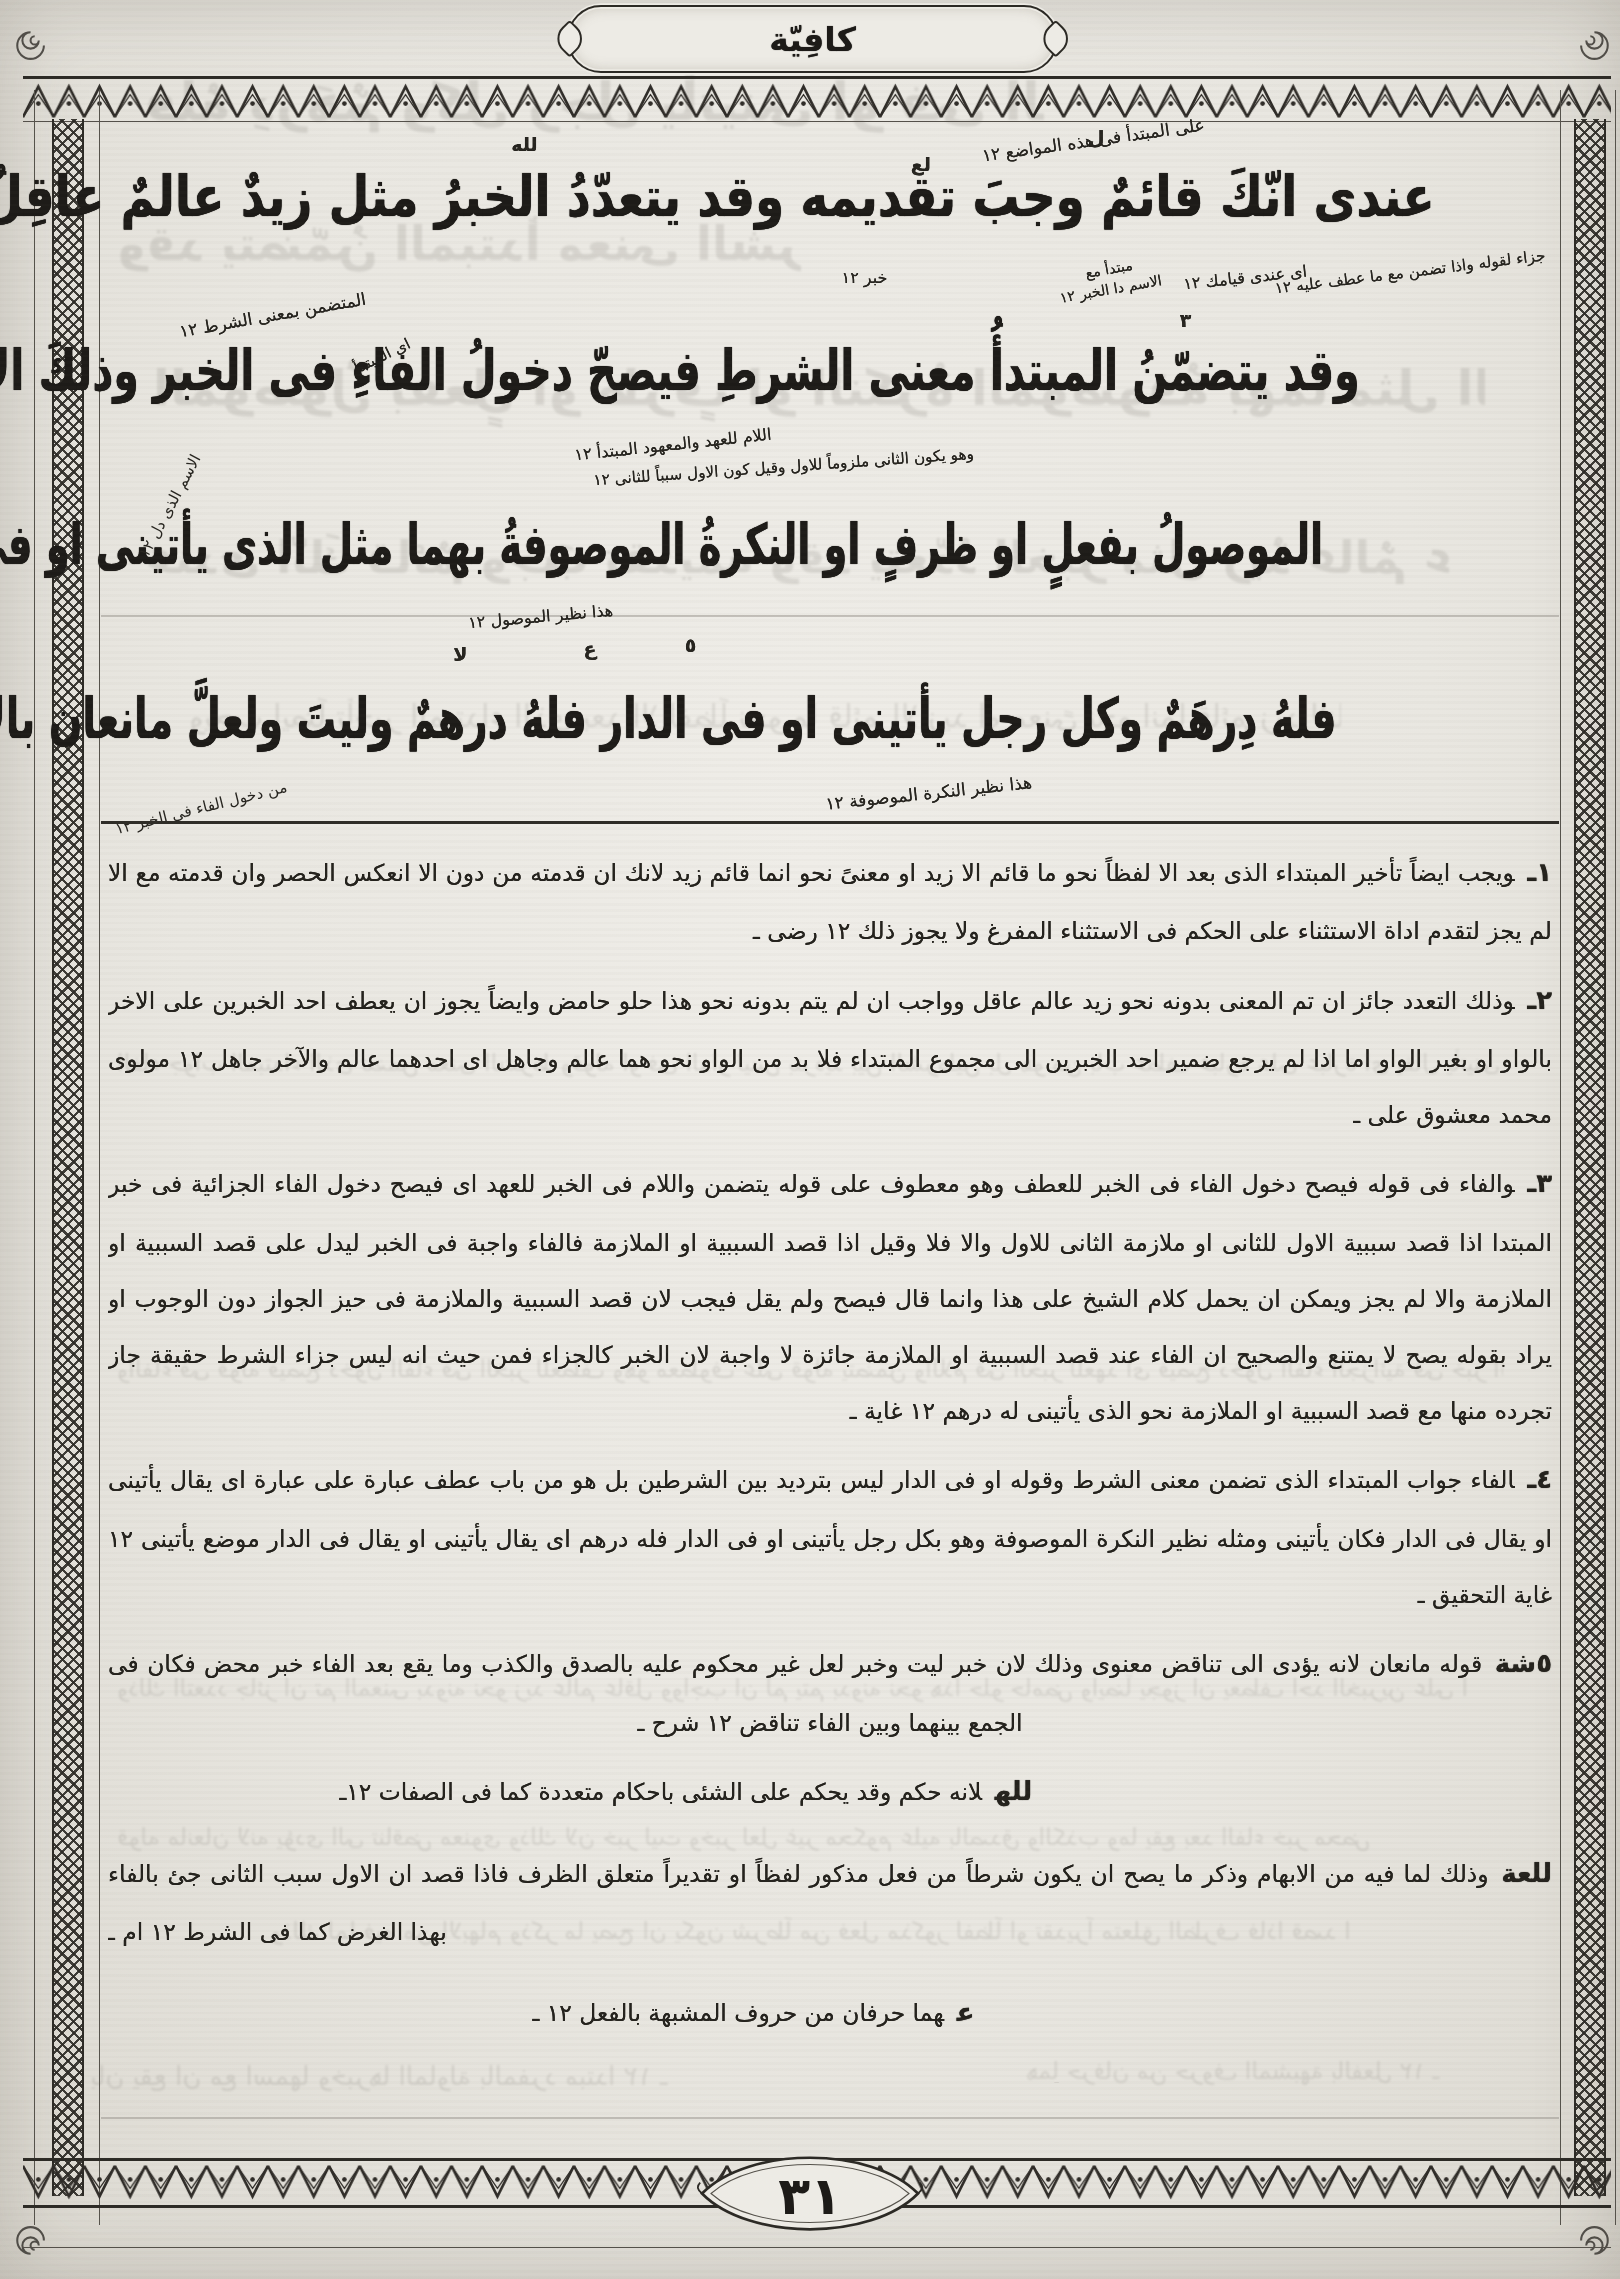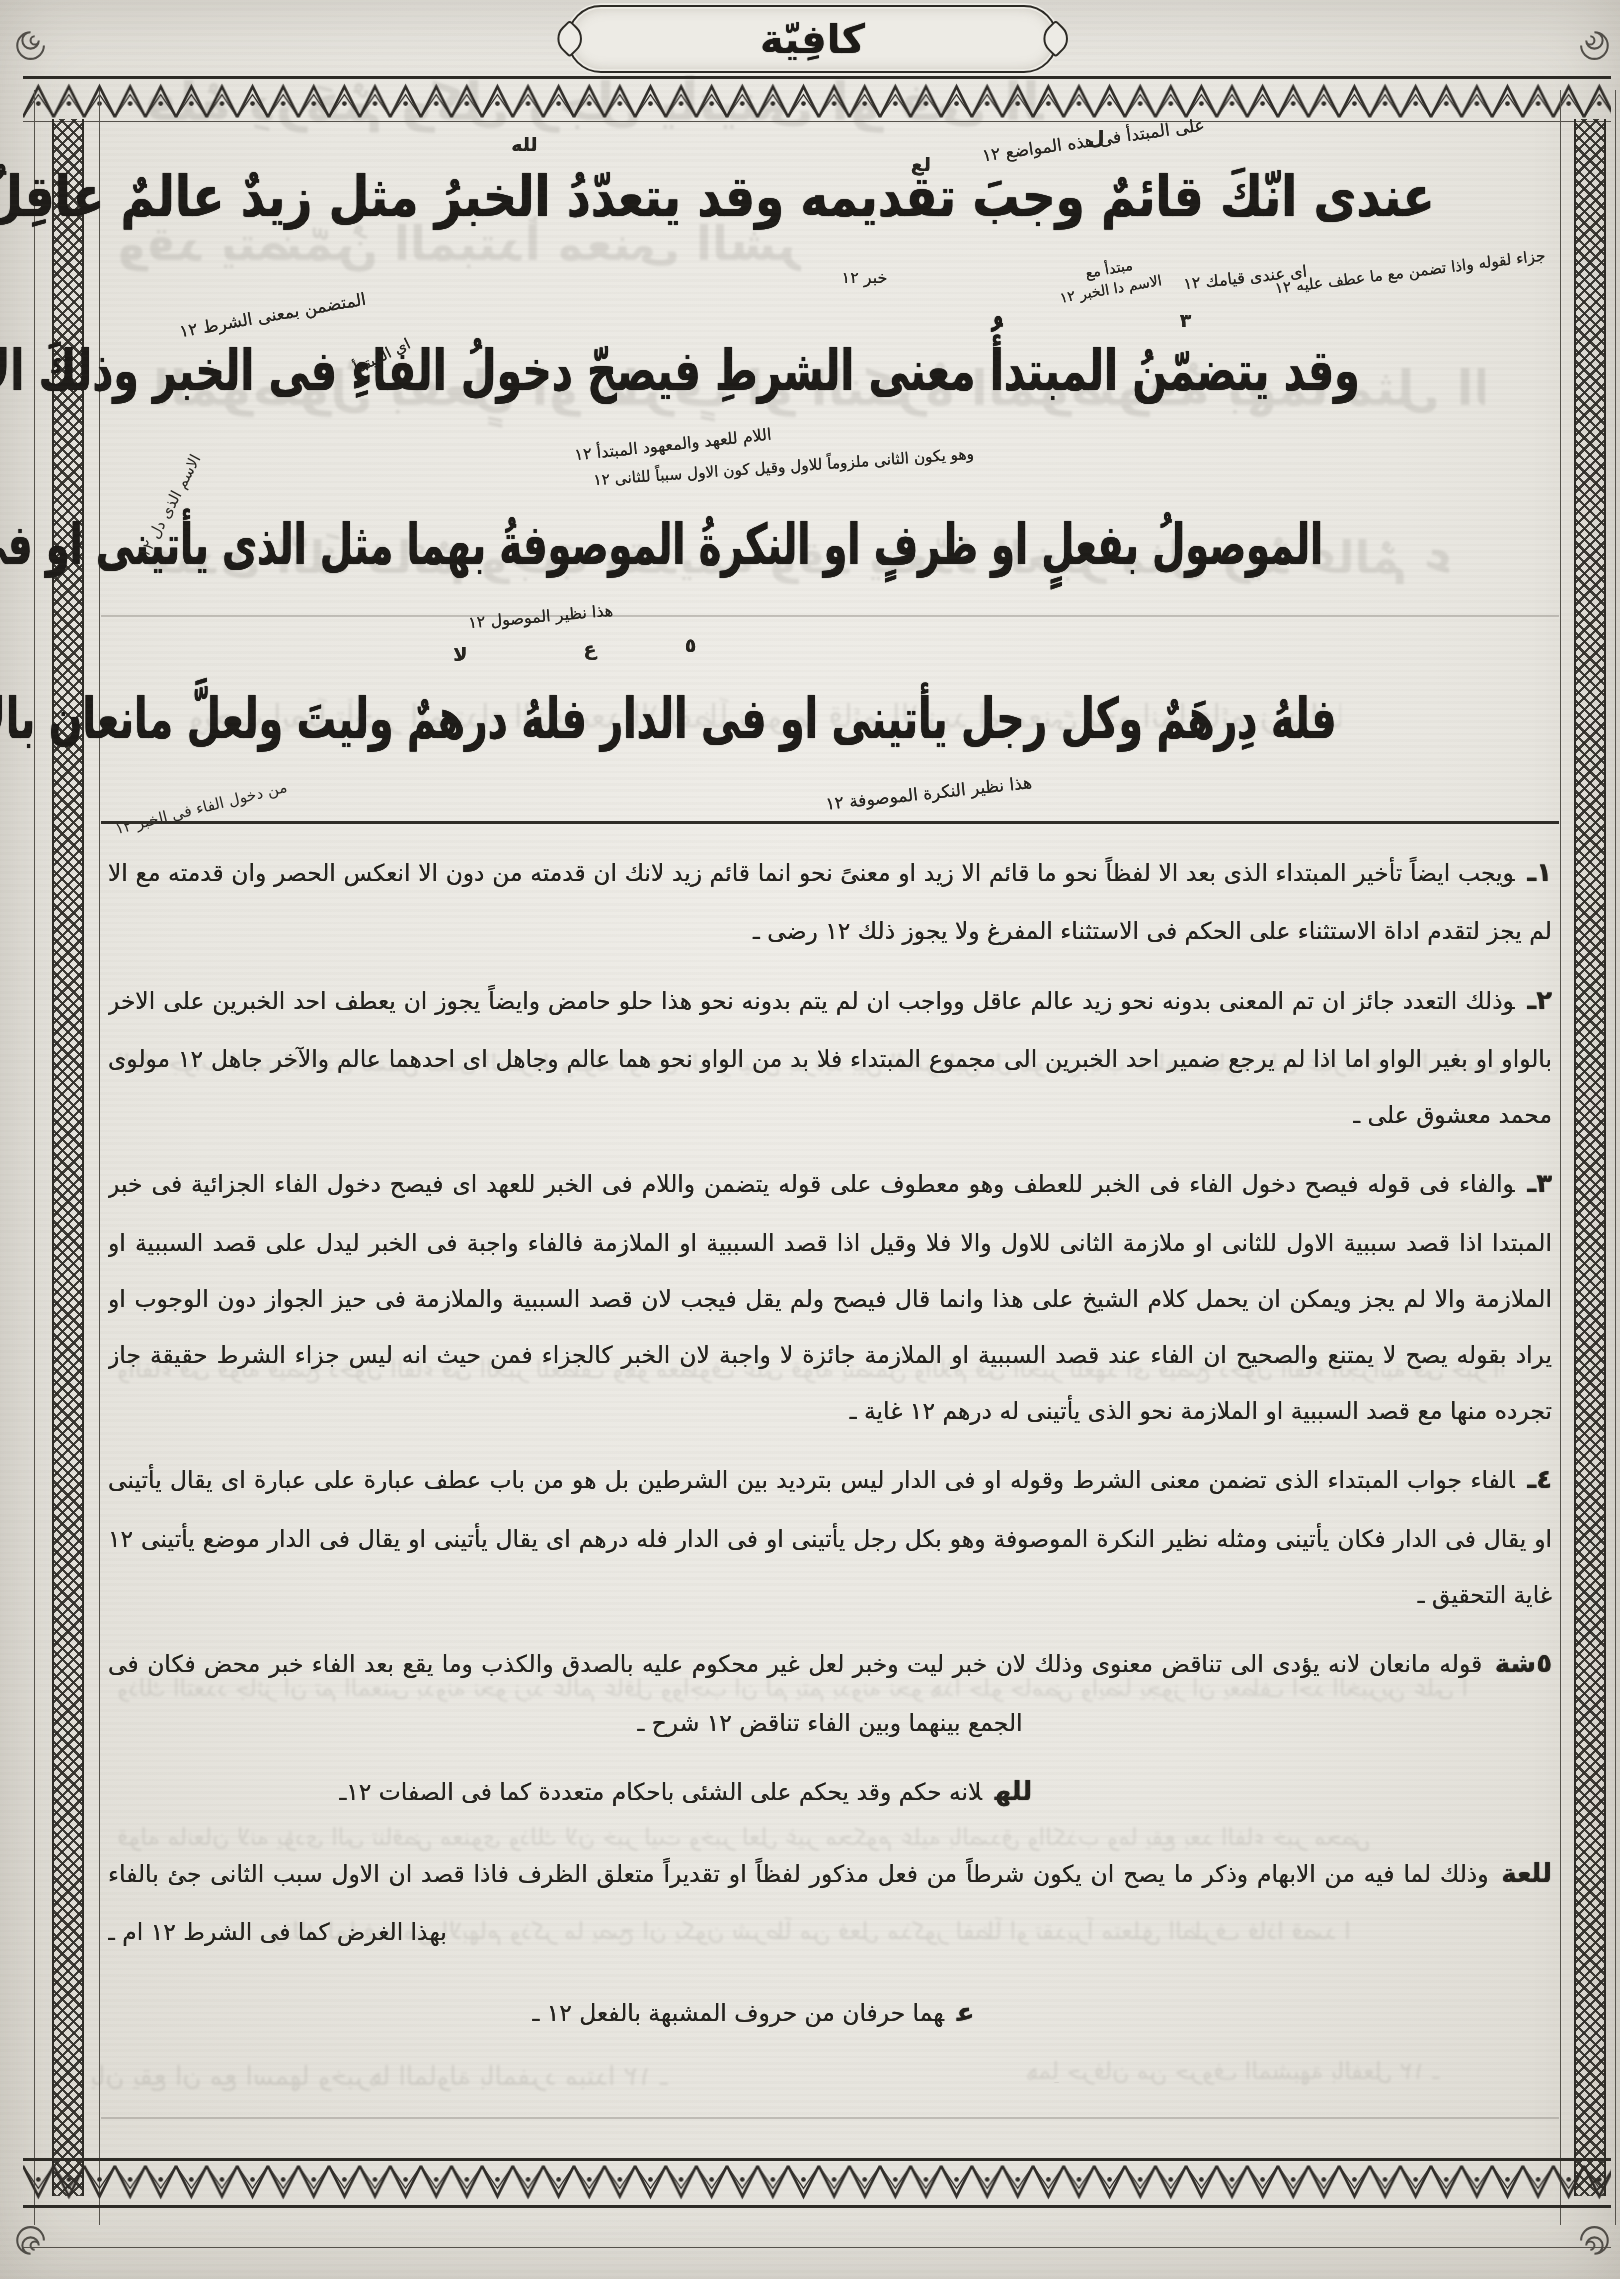--- a/index.html
+++ b/index.html
@@ -24,21 +24,21 @@
   .v-hair.l1{left:34px}.v-hair.l2{left:99px}
   .v-hair.r1{right:3.6px}.v-hair.r2{right:59px}
   .corner{position:absolute;width:41px;height:41px;opacity:.85}
   
   .cartouche{position:absolute;top:5.4px;left:567px;width:491px;height:68px;background:#edebe5;
         border:2.7px solid #2c2a25;border-radius:34px;box-shadow:0 0 0 1.8px #edebe5,inset 0 0 0 1.8px #edebe5,inset 0 0 12.6px rgba(120,112,95,.35);
         display:flex;align-items:center;justify-content:center;z-index:3;}
   .cartouche::before,.cartouche::after{content:"";position:absolute;top:50%;width:23.4px;height:23.4px;border:2.3px solid #2c2a25;
         background:#edebe5;transform:translateY(-50%) rotate(45deg);border-radius:3.6px 60% 3.6px 60%;}
   .cartouche::before{right:-13.5px}.cartouche::after{left:-13.5px}
-  .title{font-size:40px;font-weight:bold;letter-spacing:1.8px;text-shadow:0 0 0.9px currentColor;}
+  .title{font-size:33px;font-weight:bold;letter-spacing:1.8px;text-shadow:0 0 0.9px currentColor;}
   
   .matn{position:absolute;top:126px;left:106px;right:67px;height:695px;}
   .mrow{position:relative;height:174px;}
   .big{display:block;text-align:center;white-space:nowrap;font-weight:bold;font-size:56px;padding-top:38px;
        transform-origin:50% 50%;text-shadow:0 0 1.1px currentColor,0.5px 0 0 currentColor;}
   .ann{position:absolute;font-size:16px;white-space:nowrap;color:#26241f;text-shadow:0 0 0.4px currentColor;}
   .ann.sm{font-size:19px;font-weight:bold}
   .mnote{position:absolute;font-size:15.3px;color:#26241f;white-space:nowrap}
   
   .sep{position:absolute;left:101px;right:61px;top:821px;height:2.7px;background:#2c2a25}
@@ -183,15 +183,23 @@
         <path d="M0,40 L17,6 L34,40" fill="none" stroke="#2e2b27" stroke-width="3"></path>
         <path d="M0,40 L17,15 L34,40" fill="none" stroke="#2e2b27" stroke-width="1.4"></path>
         <circle cx="17" cy="25" r="2.6" fill="#2e2b27"></circle>
       </pattern>
     </defs>
     <rect x="0" y="0" width="1764" height="42" fill="url(#zz2)"></rect>
   </svg>
   <div class="h-line" style="top:2205px"></div>
   <div class="h-line thin" style="top:2247px"></div>
 
+  <div class="medallion">
+    <svg width="234" height="117" viewBox="0 0 260 130">
+      <path d="M10,65 C62,12 198,12 250,65 C198,118 62,118 10,65 Z" fill="#edebe5" stroke="#2c2a25" stroke-width="3"></path>
+      <path d="M20,65 C68,22 192,22 240,65 C192,108 68,108 20,65 Z" fill="none" stroke="#55524b" stroke-width="1.2"></path>
+      <path d="M10,65 q-8,-6 -2,-12 M250,65 q8,-6 2,-12" fill="none" stroke="#2c2a25" stroke-width="2"></path>
+      <text x="130" y="88" text-anchor="middle" font-size="58" font-weight="bold" fill="#1d1b18">٣١</text>
+    </svg>
+  </div>
 
 </div>
 
 
 </body></html>

